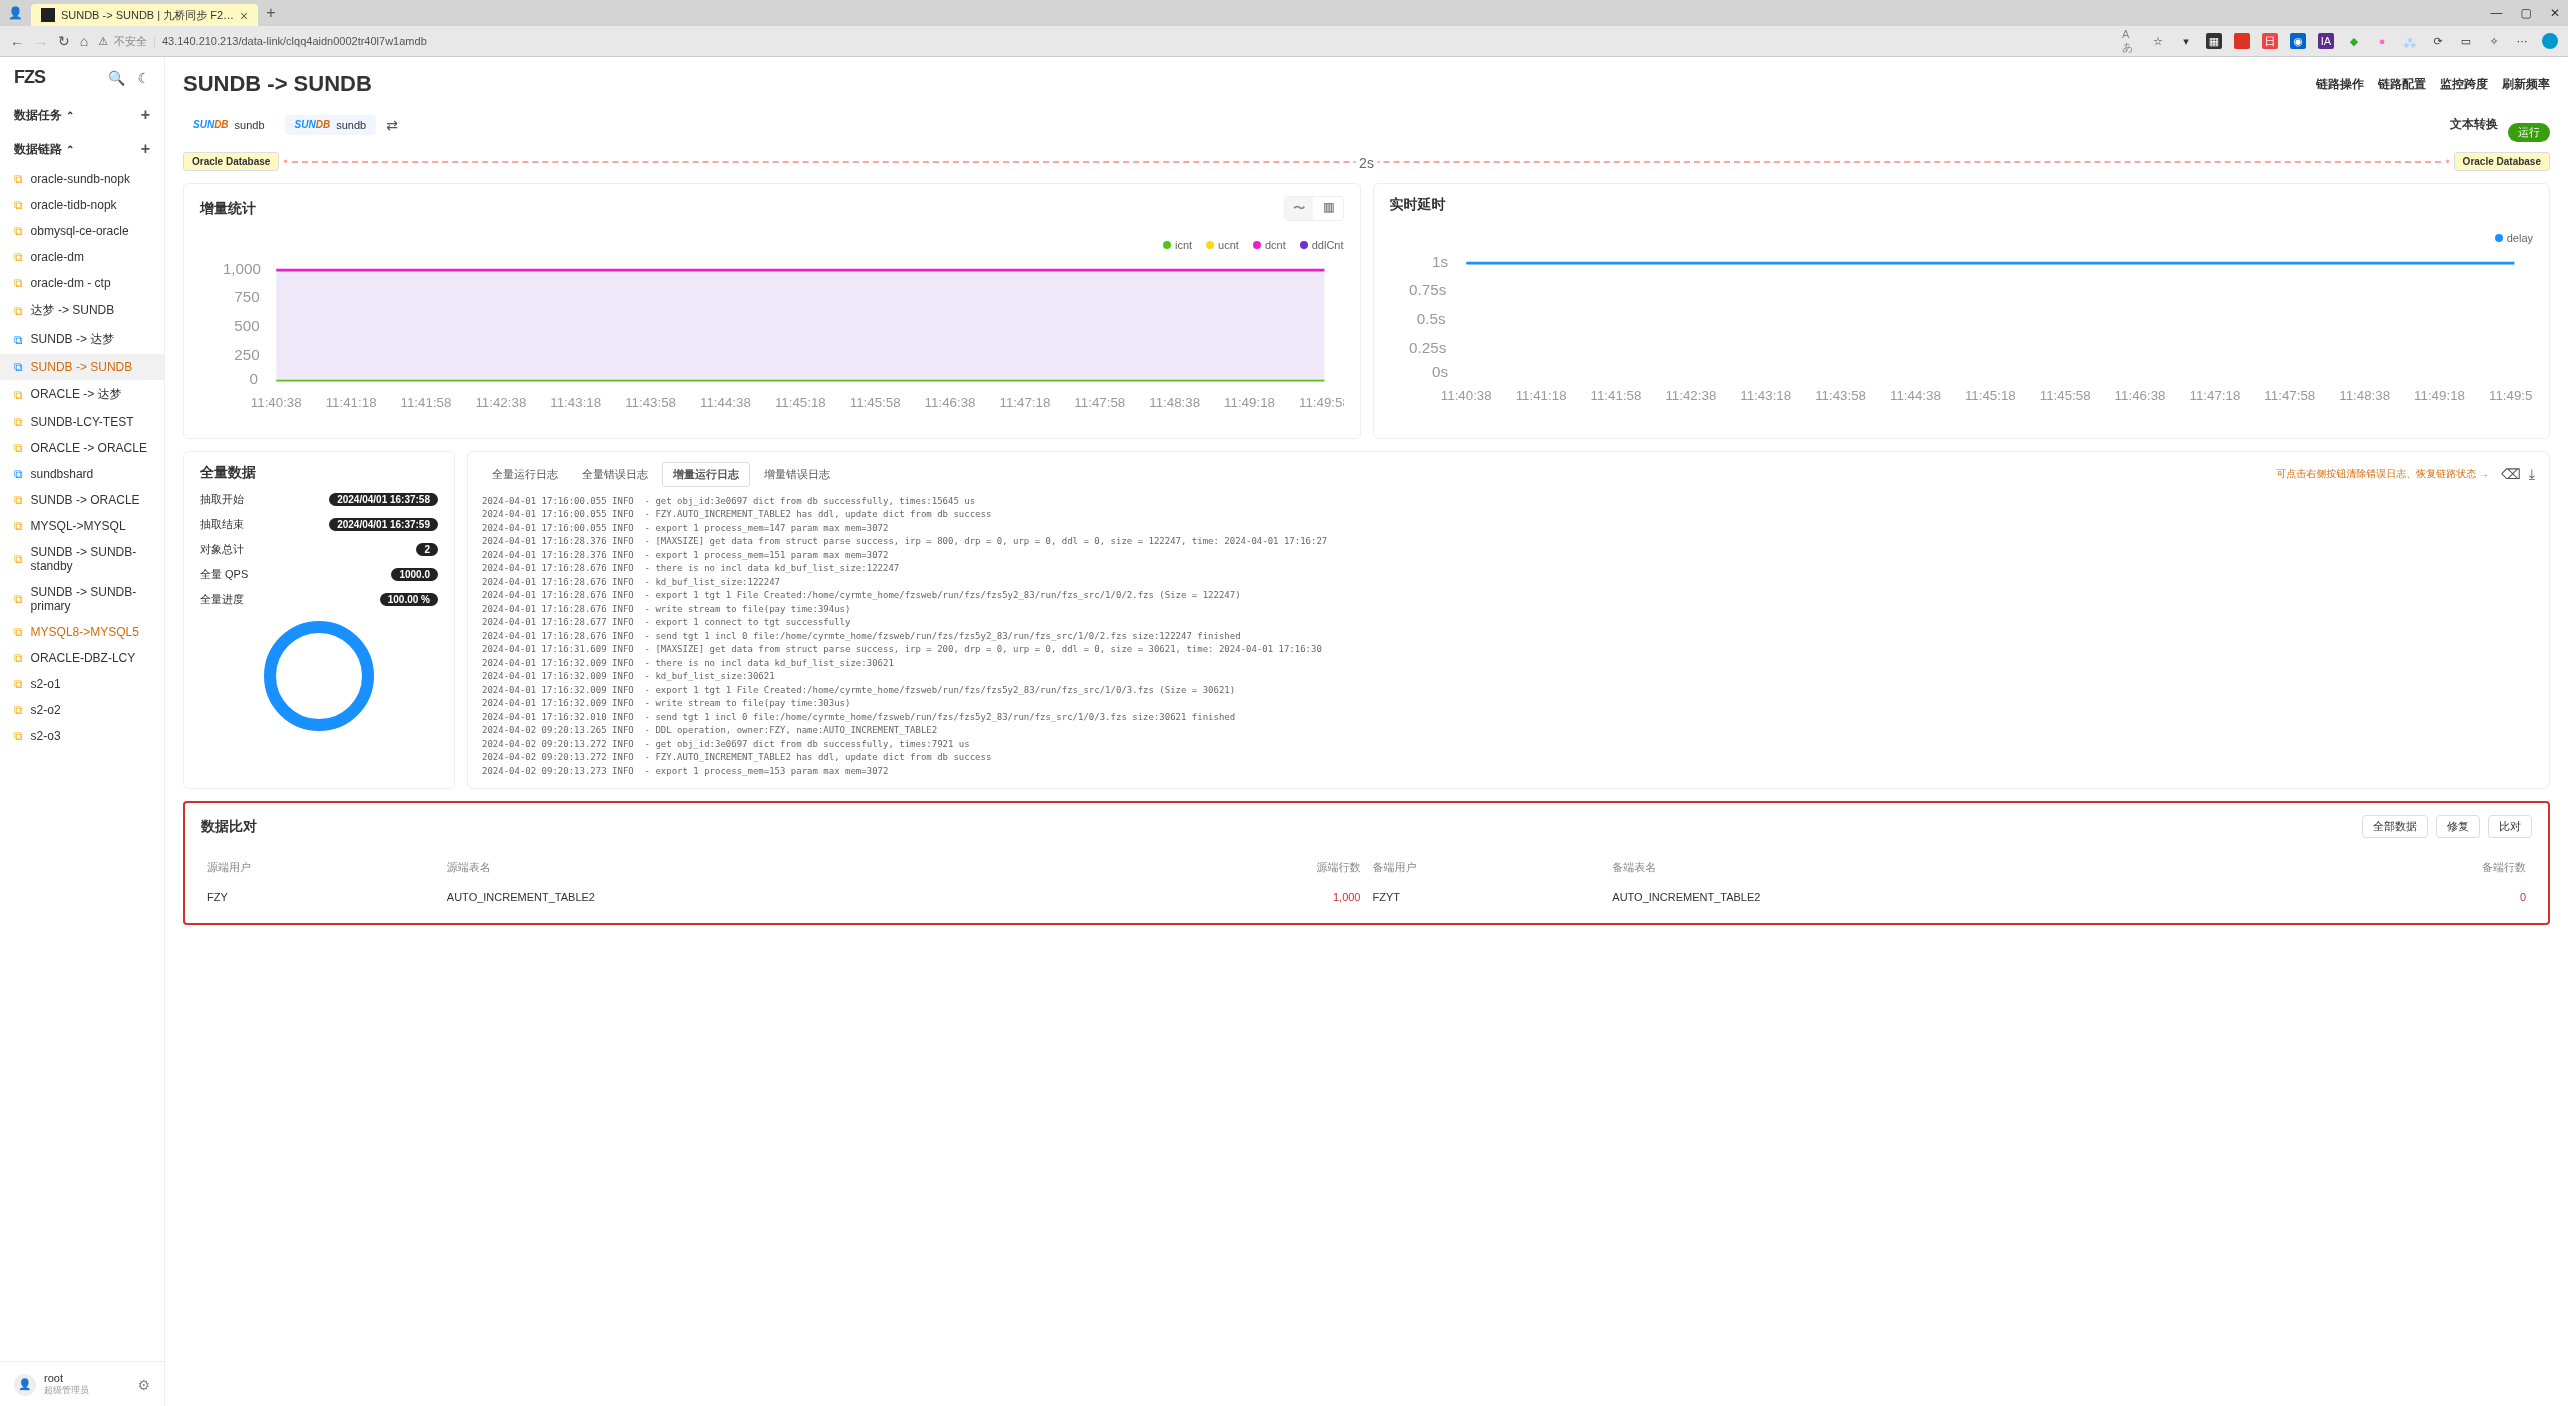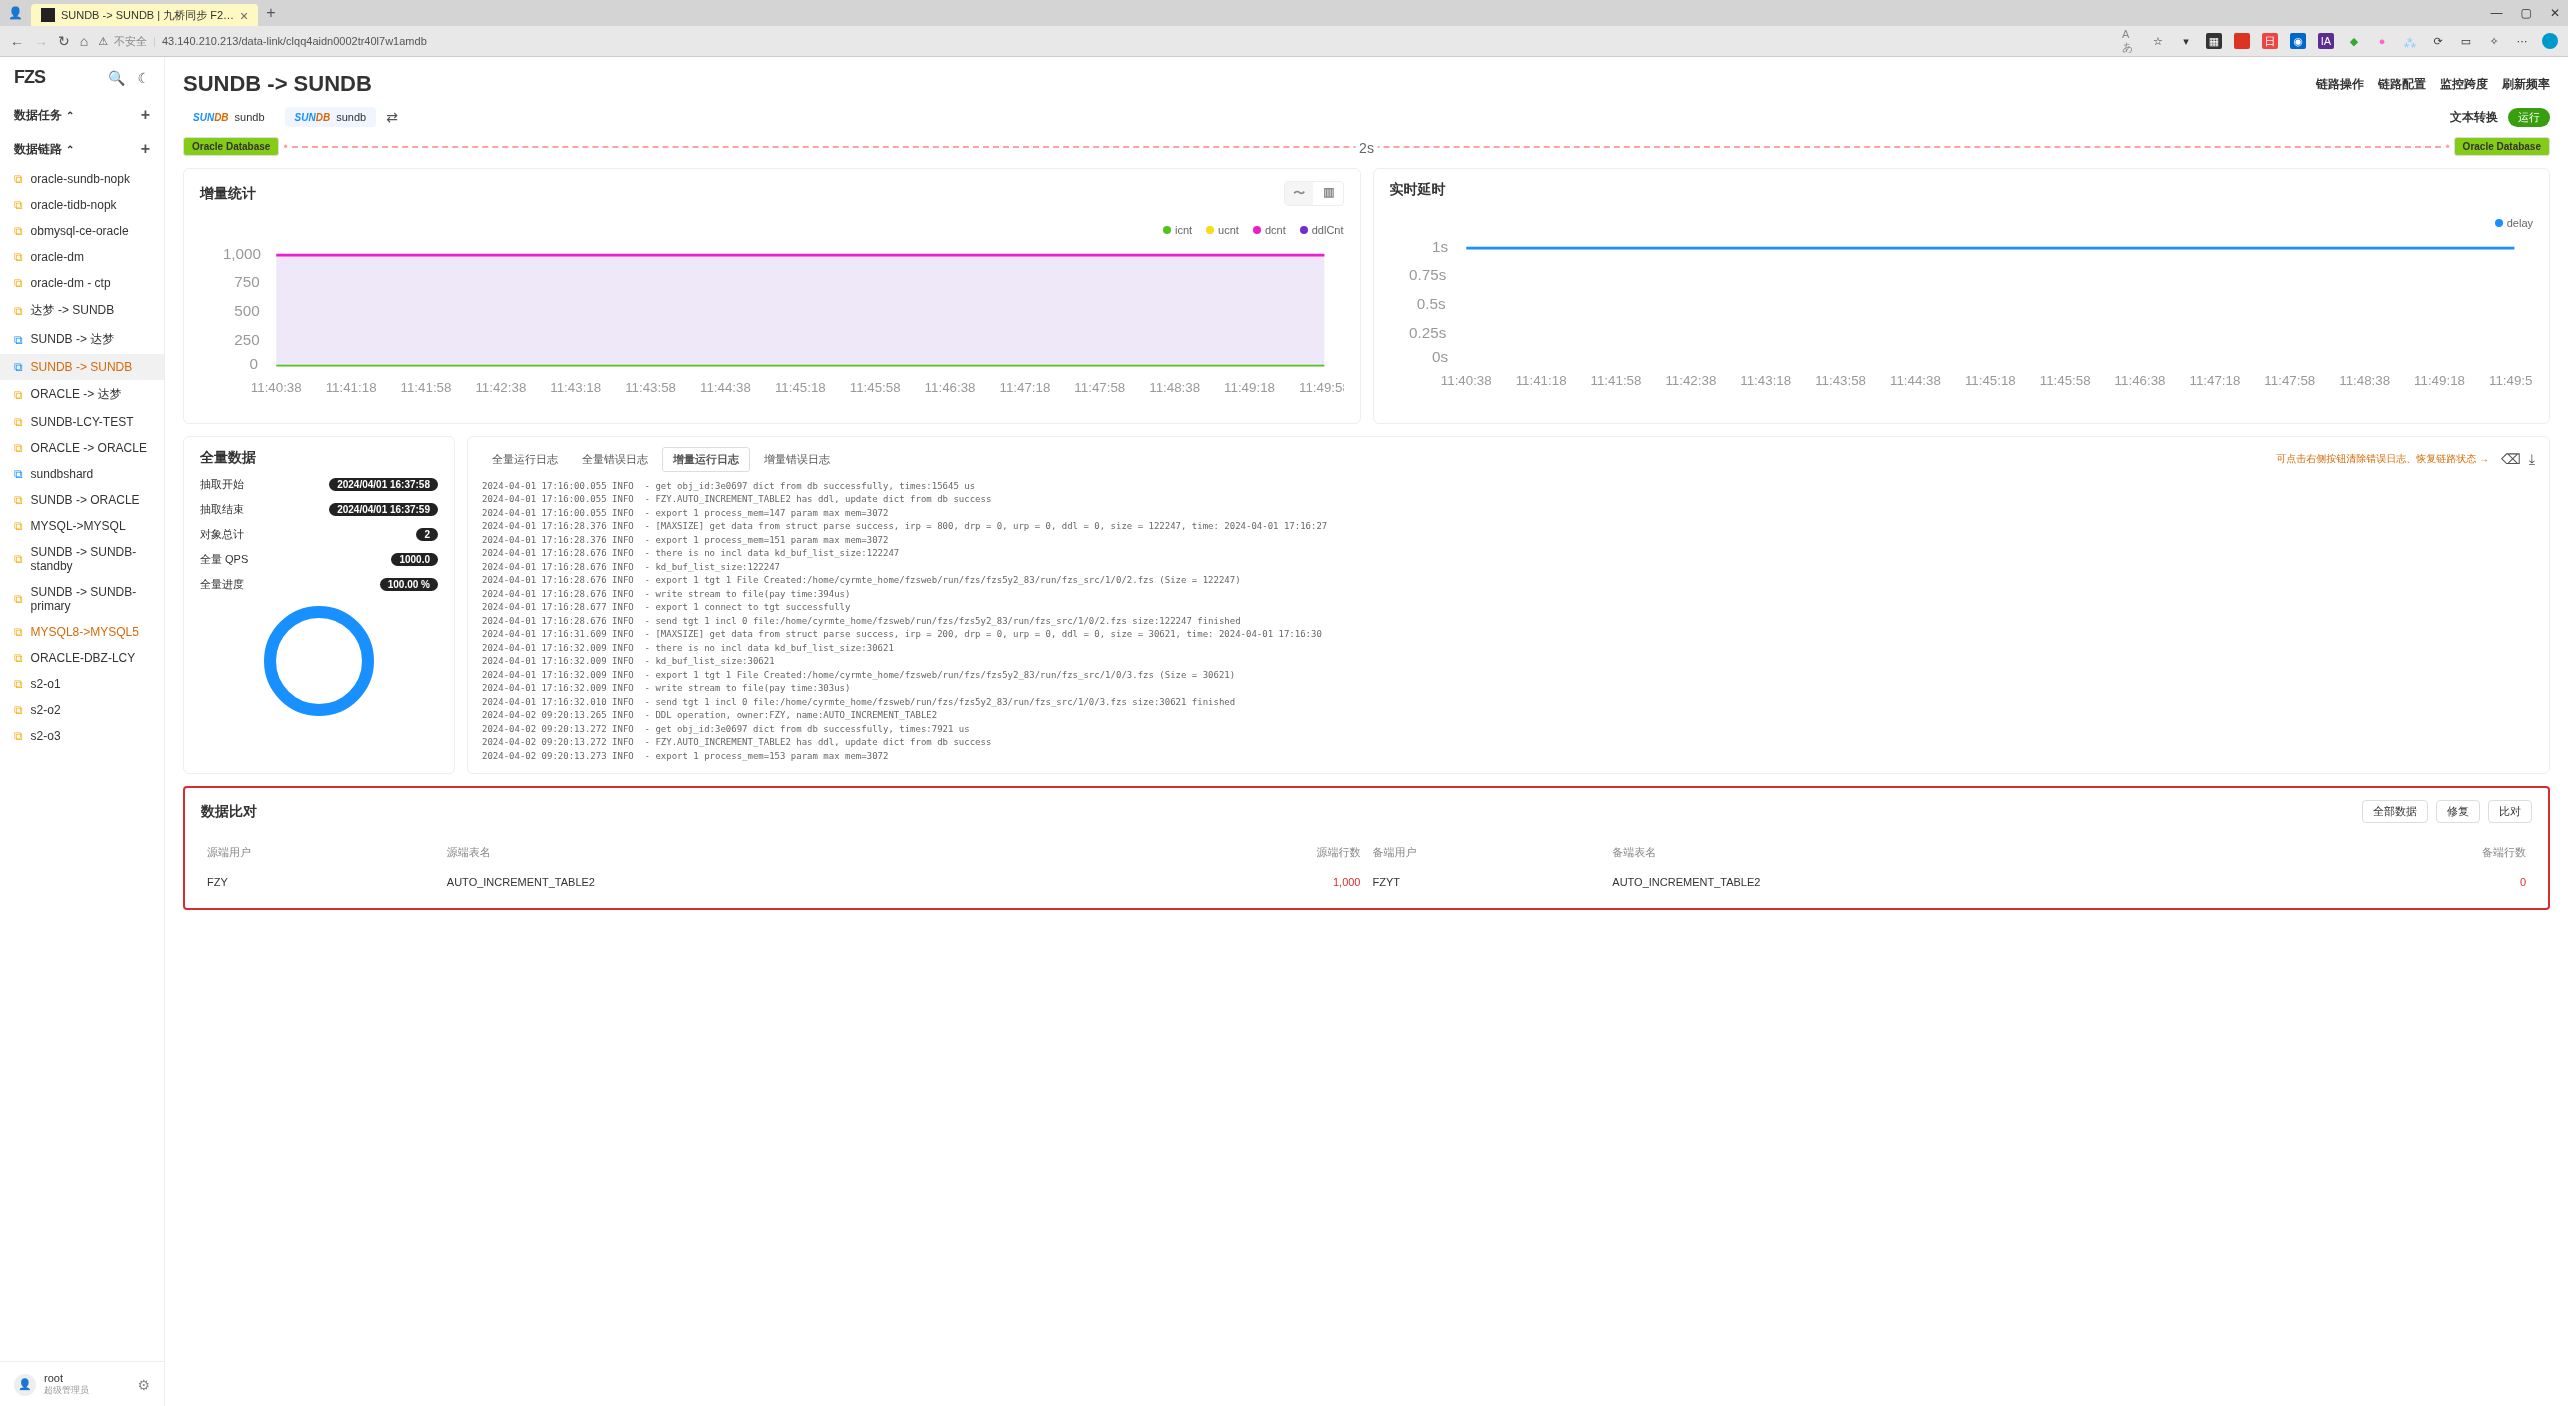--- a/index.html
+++ b/index.html
@@ -49,24 +49,24 @@
 .header-actions span { cursor: pointer; }
 
 .sub-header { margin-top: 10px; display: flex; align-items: center; gap: 10px; }
 .db-chip { display: flex; align-items: center; gap: 6px; padding: 4px 10px; border-radius: 4px; font-size: 11px; }
 .db-chip.active { background: #f0f5ff; }
 .sundb-logo { font-size: 10px; font-weight: 700; font-style: italic; }
 .sundb-s { color: #1890ff; }
 .sundb-u { color: #d46b08; }
 .swap-icon { font-size: 14px; color: #555; }
 .sub-right { margin-left: auto; display: flex; gap: 10px; align-items: center; }
-.pill-green { background: #389e0d; color: #fff; padding: 2px 10px; border-radius: 10px; font-size: 11px; }
+.pill-green { background: #389e0d; color: #fff; padding: 2px 10px; border-radius: 10px; font-size: 11px; margin-top: 16px; }
 
 .flow-bar { margin-top: 10px; display: flex; align-items: center; gap: 4px; }
-.flow-end { font-size: 10px; font-weight: 700; padding: 3px 8px; border: 1px solid #ddd; border-radius: 3px; background: #84cc16; }
+.flow-end { font-size: 10px; font-weight: 700; padding: 3px 8px; border: 1px solid #ddd; border-radius: 3px; background: #fef9c3; }
 .flow-line { flex: 1; height: 1px; border-top: 2px dashed #ffa39e; position: relative; }
 .flow-label { position: absolute; left: 50%; top: -8px; transform: translateX(-50%); font-size: 14px; background: #fff; padding: 0 4px; color: #666; }
 
 .panels { display: flex; gap: 12px; margin-top: 12px; }
 .card { border: 1px solid #eee; border-radius: 6px; padding: 12px 16px; }
 .card-left { flex: 1; }
 .card-right { flex: 1; }
 .card-title { font-weight: 700; font-size: 14px; display: flex; align-items: center; }
 .chart-toggle { margin-left: auto; display: flex; gap: 2px; border: 1px solid #eee; border-radius: 4px; }
 .chart-toggle span { padding: 3px 8px; font-size: 12px; cursor: pointer; color: #888; }

